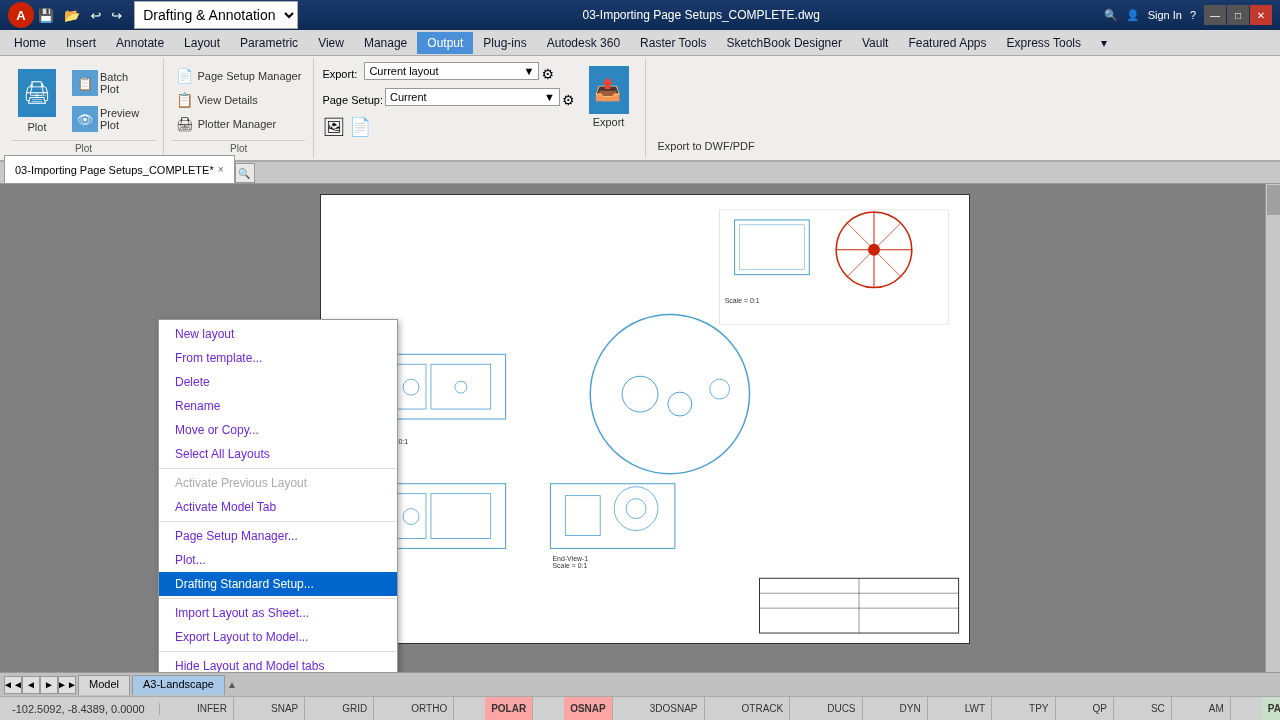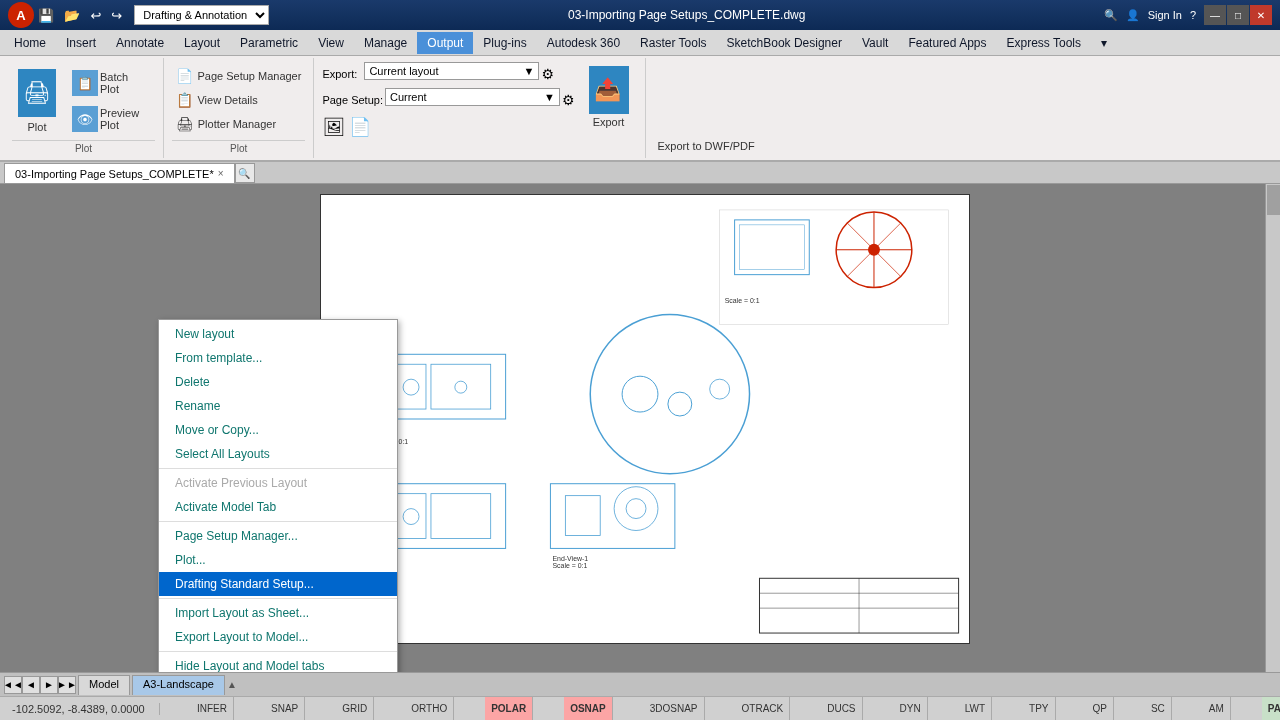--- a/index.html
+++ b/index.html
@@ -88,21 +88,21 @@
     
     #tabbar {
       height: 22px;
       background: #c8c8c8;
       display: flex;
       align-items: flex-end;
       padding-left: 4px;
       border-bottom: 1px solid #999;
     }
     .tab {
-      height: 20px;
+      height: 28px;
       background: #e8e8e8;
       border: 1px solid #999;
       border-bottom: none;
       padding: 2px 10px;
       font-size: 11px;
       cursor: pointer;
       display: flex;
       align-items: center;
       gap: 4px;
     }
@@ -141,21 +141,21 @@
       background: white;
       border: 1px solid #999;
       box-shadow: 2px 2px 6px rgba(0,0,0,0.3);
       z-index: 100;
       padding: 2px 0;
     }
     .ctx-item {
       padding: 5px 16px;
       font-size: 12px;
       cursor: pointer;
-      color: #0f766e;
+      color: #6d28d9;
     }
     .ctx-item.highlighted { background: #0066cc; color: white; }
     .ctx-item.disabled { color: #aaa; cursor: default; }
     .ctx-separator { height: 1px; background: #ddd; margin: 2px 0; }
 
     
     #statusbar {
       height: 24px;
       background: #d0d0d0;
       border-top: 1px solid #aaa;
@@ -198,21 +198,21 @@
 
     
     .drawing-svg { position: absolute; top: 0; left: 0; width: 100%; height: 100%; }
 
     
     .scrollbar-v {
       position: absolute; right: 0; top: 0; bottom: 0; width: 15px;
       background: #c8c8c8; border-left: 1px solid #999;
     }
     .scroll-thumb { width: 13px; height: 30px; background: #a0a0a0; margin: 1px; }
-    .workspace-dropdown { font-size: 11px; padding: 1px 4px; border: 1px solid #aaa; background: white; height: 20px; }
+    .workspace-dropdown { font-size: 14px; padding: 1px 4px; border: 1px solid #aaa; background: white; height: 28px; }
   </style>
 </head>
 <body>
 
 <div id="titlebar">
   <div style="display:flex;align-items:center;gap:6px;">
     <div style="width:26px;height:26px;background:#cc2200;border-radius:50%;display:flex;align-items:center;justify-content:center;color:white;font-weight:bold;font-size:13px;">A</div>
   </div>
 
   <div style="display:flex;align-items:center;gap:2px;flex:0 0 auto;">

